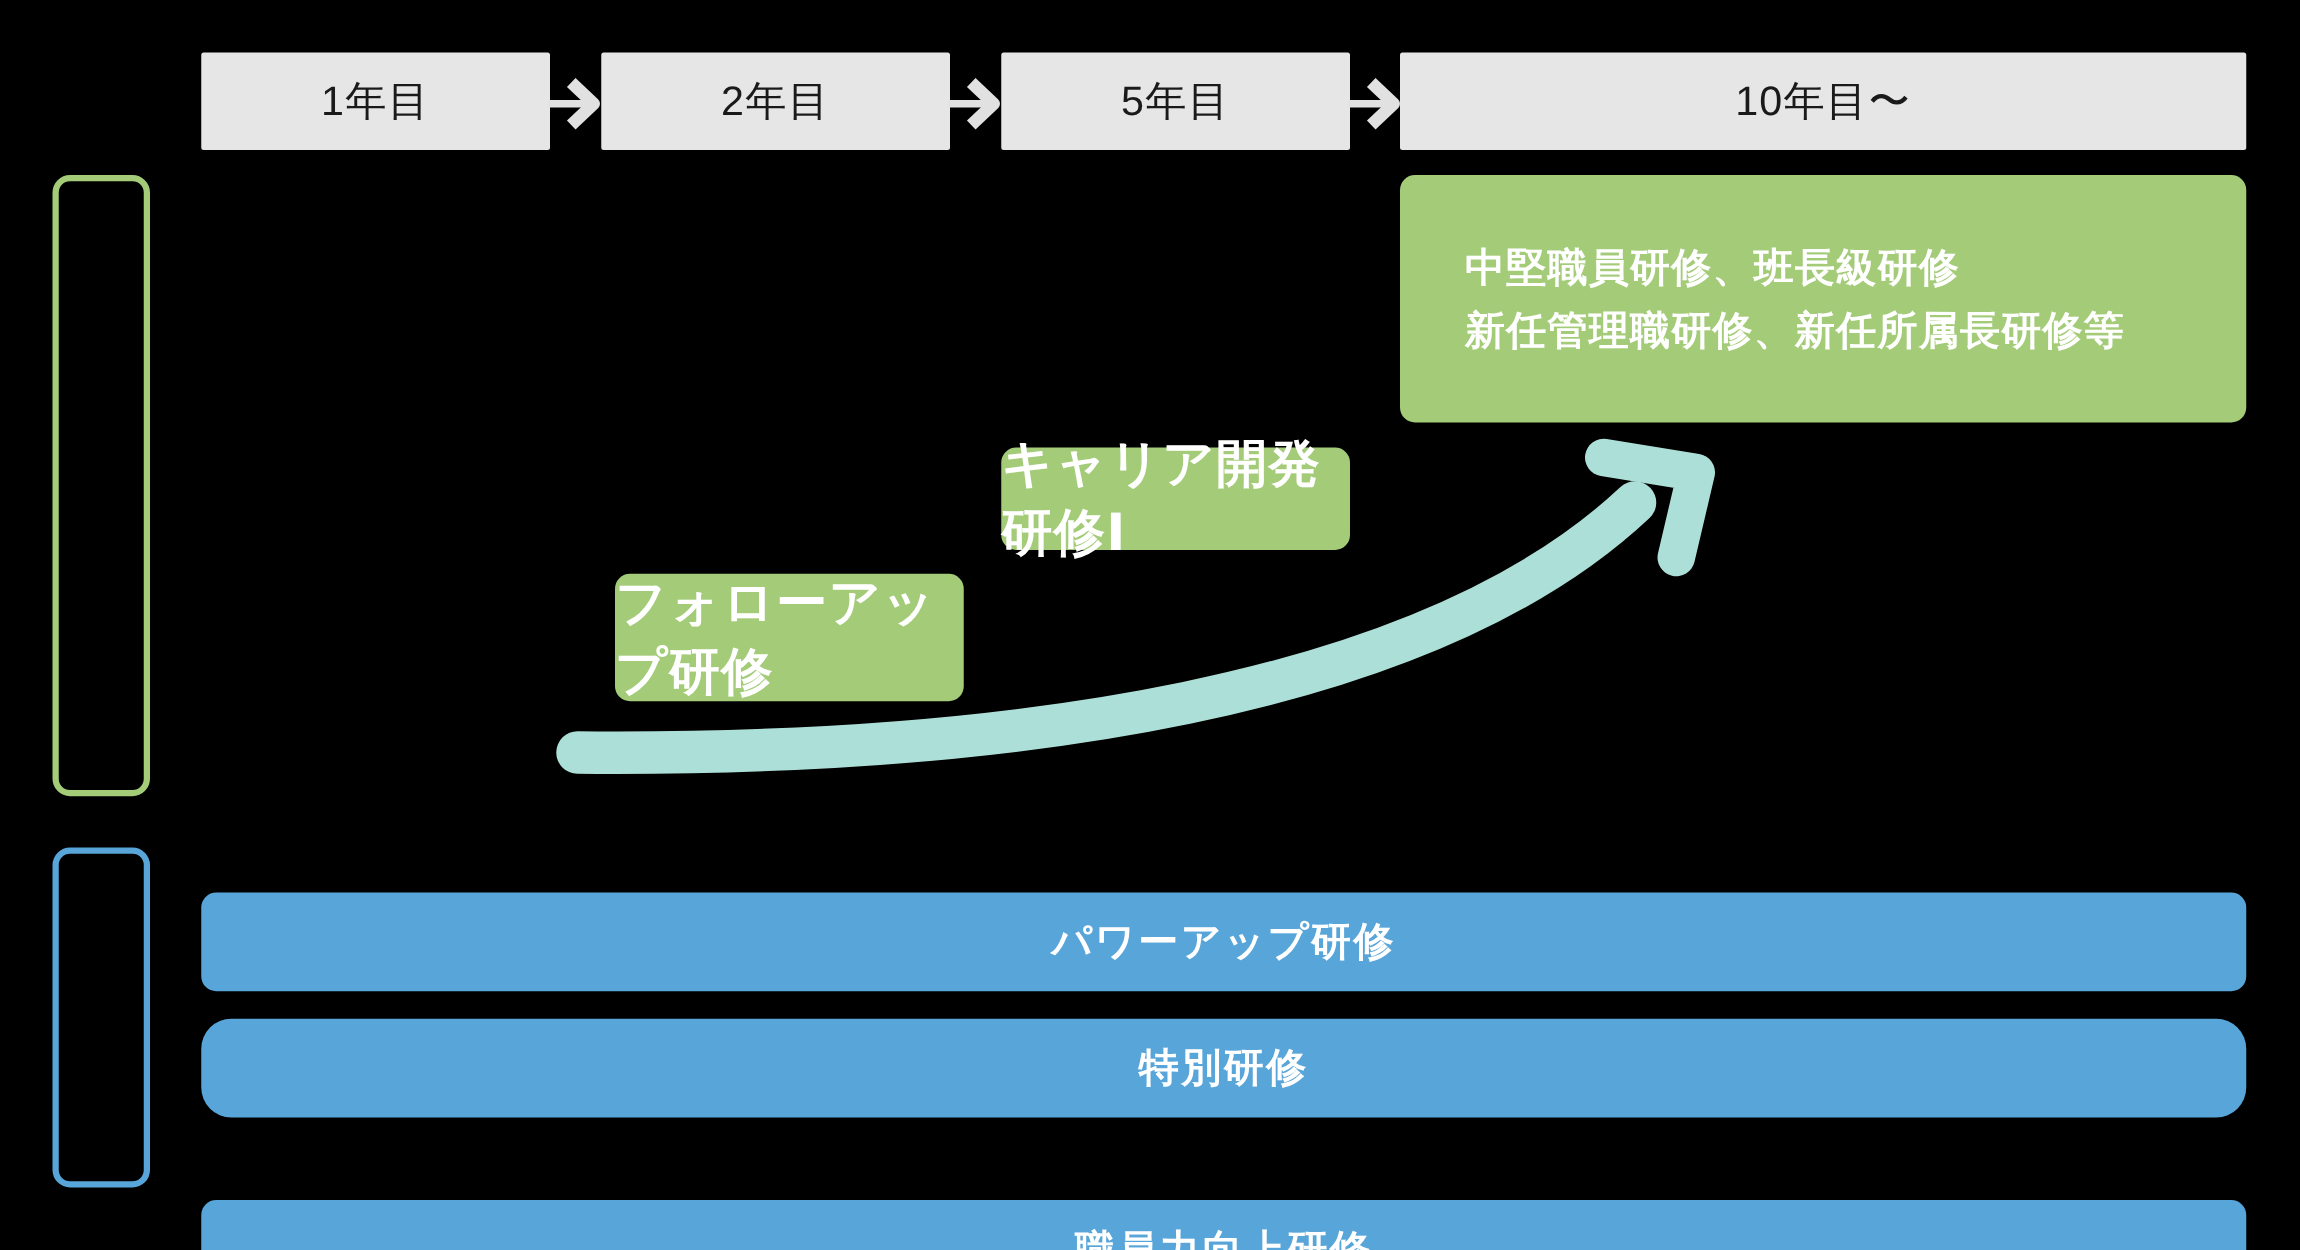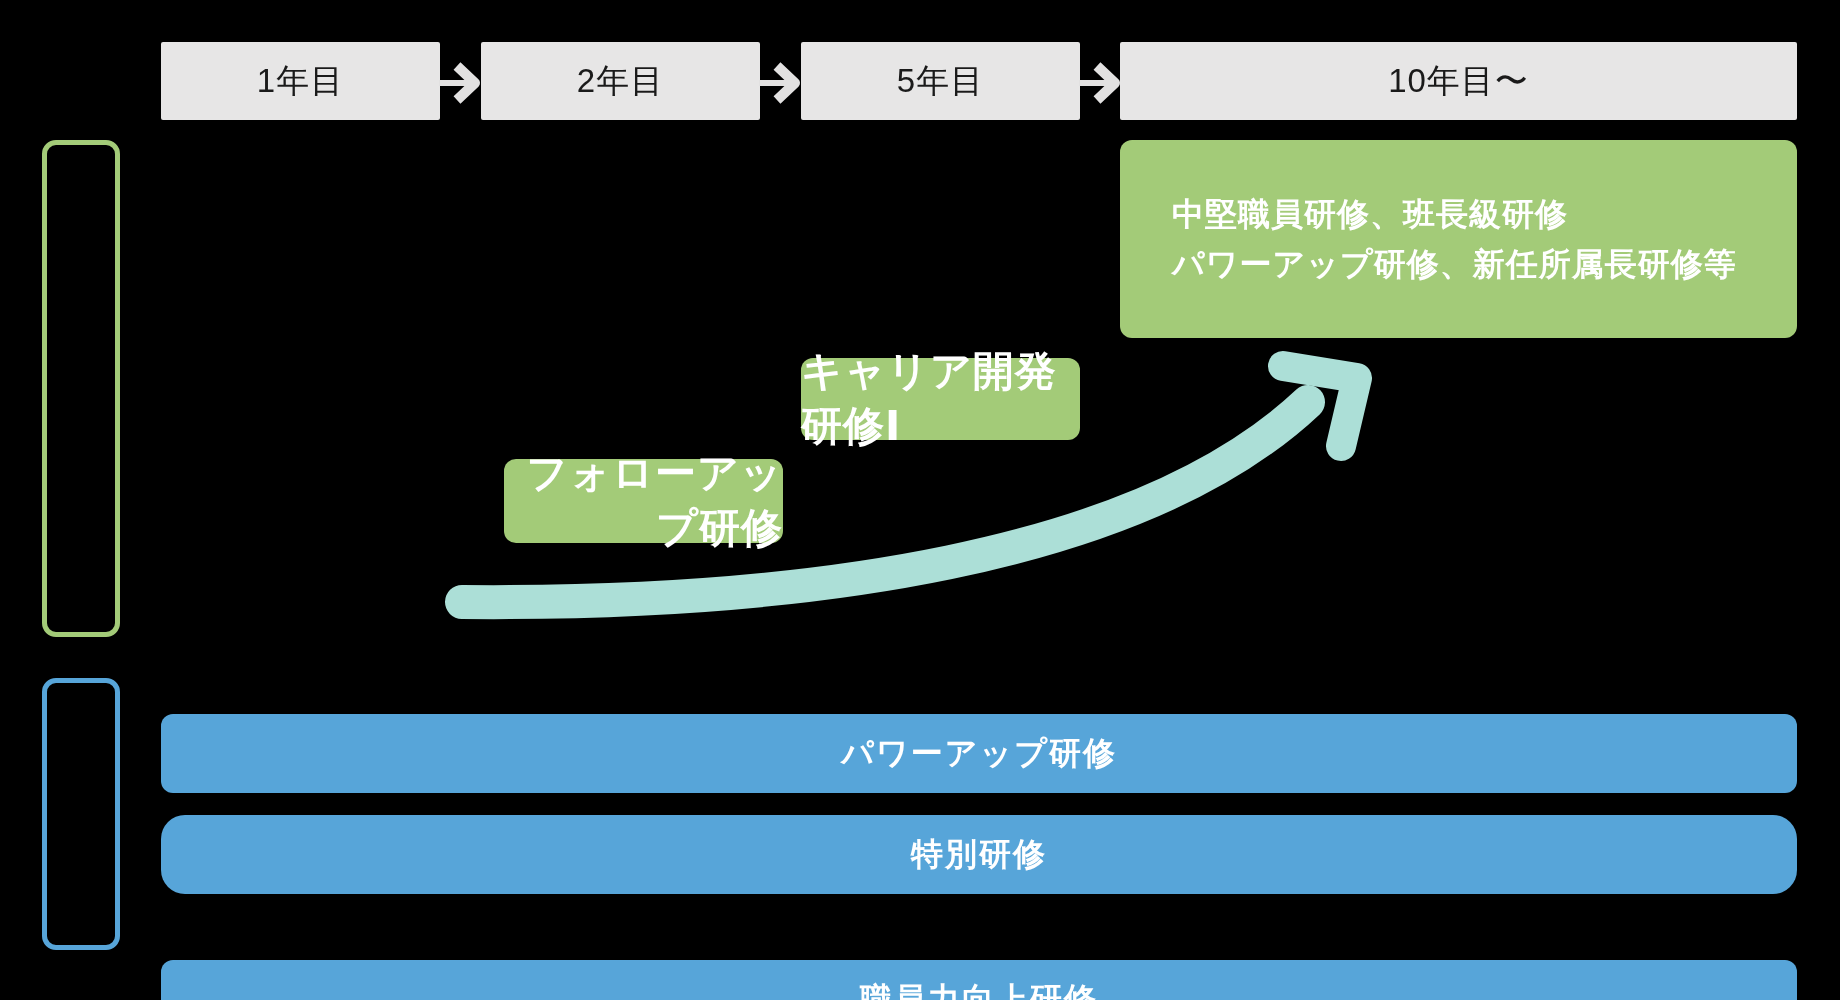--- a/index.html
+++ b/index.html
@@ -89,27 +89,27 @@
       <path d="M19,6 L37,23 L19,40" stroke="#E2E1E1" stroke-width="10" fill="none" stroke-linejoin="round"></path>
     </svg>
   </div>
 
   <div class="abs year-box" style="left:1120px;width:677px;">10年目〜</div>
 
   <div class="abs sidebar green" style="top:140px;height:497px;"></div>
   <div class="abs sidebar blue" style="top:678px;height:272px;"></div>
 
 
-  <div class="abs g-box" style="left:504px;top:459px;width:279px;height:84px;text-align:right;">フォローアップ研修</div>
+  <div class="abs g-box" style="left:492px;top:459px;width:279px;height:102px;">フォローアップ研修</div>
 
   <div class="abs g-box" style="left:801px;top:358px;width:279px;height:82px;">キャリア開発研修Ⅰ</div>
 
   <div class="abs g-box big" style="left:1120px;top:140px;width:677px;height:198px;">
     <div class="line">中堅職員研修、班長級研修</div>
-    <div class="line">パワーアップ研修、新任所属長研修等</div>
+    <div class="line">新任管理職研修、新任所属長研修等</div>
   </div>
 
   <div class="abs arrow-overlay">
     <svg width="1840" height="1000" viewBox="0 0 1840 1000">
       <path d="M462,602 C800,605 1140,560 1308,402" stroke="#ACDFD7" stroke-width="34" fill="none" stroke-linecap="round"></path>
       <path d="M1283,366 L1357,378 L1341,446" stroke="#ACDFD7" stroke-width="30" fill="none" stroke-linecap="round" stroke-linejoin="round"></path>
     </svg>
   </div>
 
   <div class="abs b-bar" style="top:678px;">パワーアップ研修</div>

